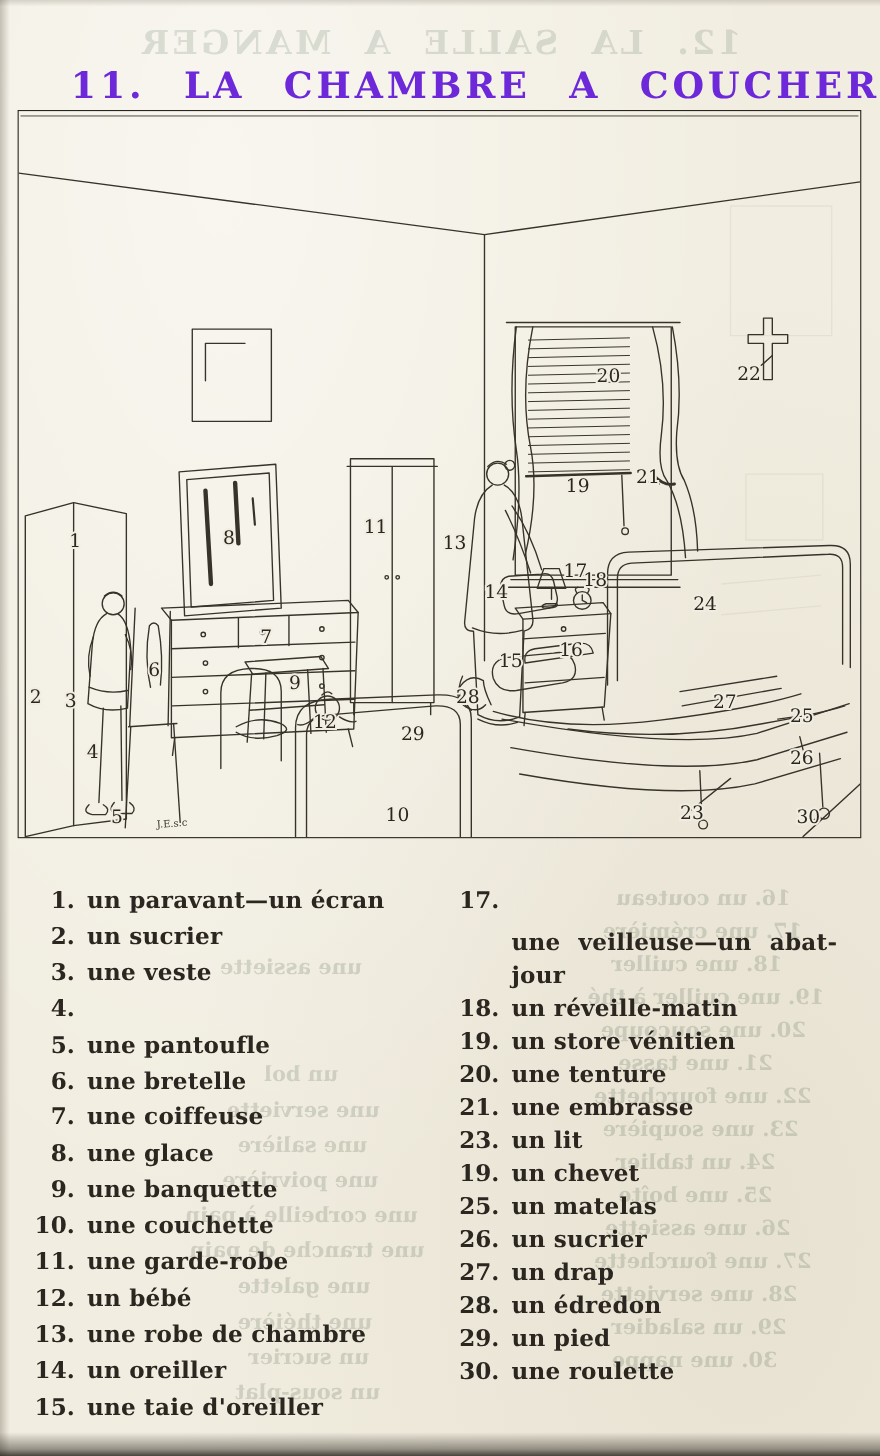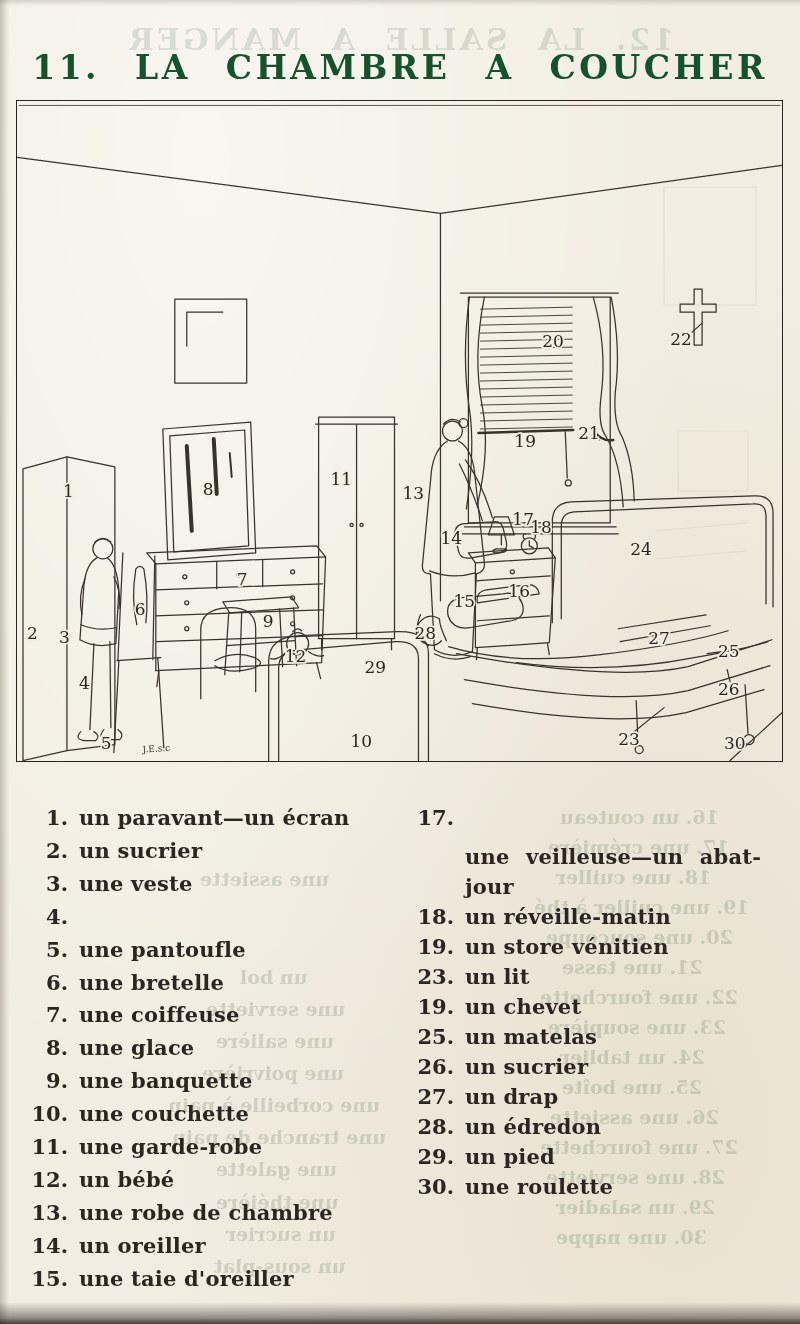--- a/index.html
+++ b/index.html
@@ -17,23 +17,23 @@
   
   .edge-left{position:absolute;left:0;top:0;width:9px;height:100%;
     background:linear-gradient(to right, rgba(70,60,45,0.28), rgba(70,60,45,0));z-index:50;}
   .edge-bottom{position:absolute;left:0;bottom:0;width:100%;height:22px;
     background:linear-gradient(to bottom, rgba(40,34,26,0) 0%, rgba(40,34,26,0.45) 70%, rgba(25,21,16,0.8) 100%);z-index:50;}
   .edge-top{position:absolute;left:0;top:0;width:100%;height:6px;
     background:linear-gradient(to bottom, rgba(70,60,45,0.18), rgba(70,60,45,0));z-index:50;}
 
   
   .page-title{
-    position:absolute;top:26px;left:0;width:100%;
-    text-align:center;font-weight:700;font-size:33px;
-    letter-spacing:3.5px;word-spacing:20px;color:#14532d;z-index:5;}
+    position:absolute;top:36px;left:0;width:100%;
+    text-align:right;font-weight:700;font-size:33px;
+    letter-spacing:3.5px;word-spacing:20px;color:#6d28d9;z-index:5;}
   .bleed-title{
     position:absolute;top:22px;left:0;width:100%;text-align:center;
     transform:scaleX(-1);font-weight:700;font-size:30px;letter-spacing:3px;word-spacing:14px;
     color:rgba(95,118,102,0.20);filter:blur(0.7px);z-index:1;white-space:nowrap;}
 
   
   .figure{
     position:absolute;left:16px;top:100px;width:767px;height:662px;
     border:1.6px solid #29251e;box-sizing:border-box;z-index:4;}
   .figure svg{display:block;width:100%;height:100%;}
@@ -350,20 +350,28 @@
     </div>
     <div class="vrow">
       <span class="vnum">18.</span>
       <span class="vtxt">un réveille-matin</span>
     </div>
     <div class="vrow">
       <span class="vnum">19.</span>
       <span class="vtxt">un store vénitien</span>
     </div>
     <div class="vrow">
+      <span class="vnum">20.</span>
+      <span class="vtxt">une tenture</span>
+    </div>
+    <div class="vrow">
+      <span class="vnum">21.</span>
+      <span class="vtxt">une embrasse</span>
+    </div>
+    <div class="vrow">
       <span class="vnum">23.</span>
       <span class="vtxt">un lit</span>
     </div>
     <div class="vrow">
       <span class="vnum">19.</span>
       <span class="vtxt">un chevet</span>
     </div>
     <div class="vrow">
       <span class="vnum">25.</span>
       <span class="vtxt">un matelas</span>

